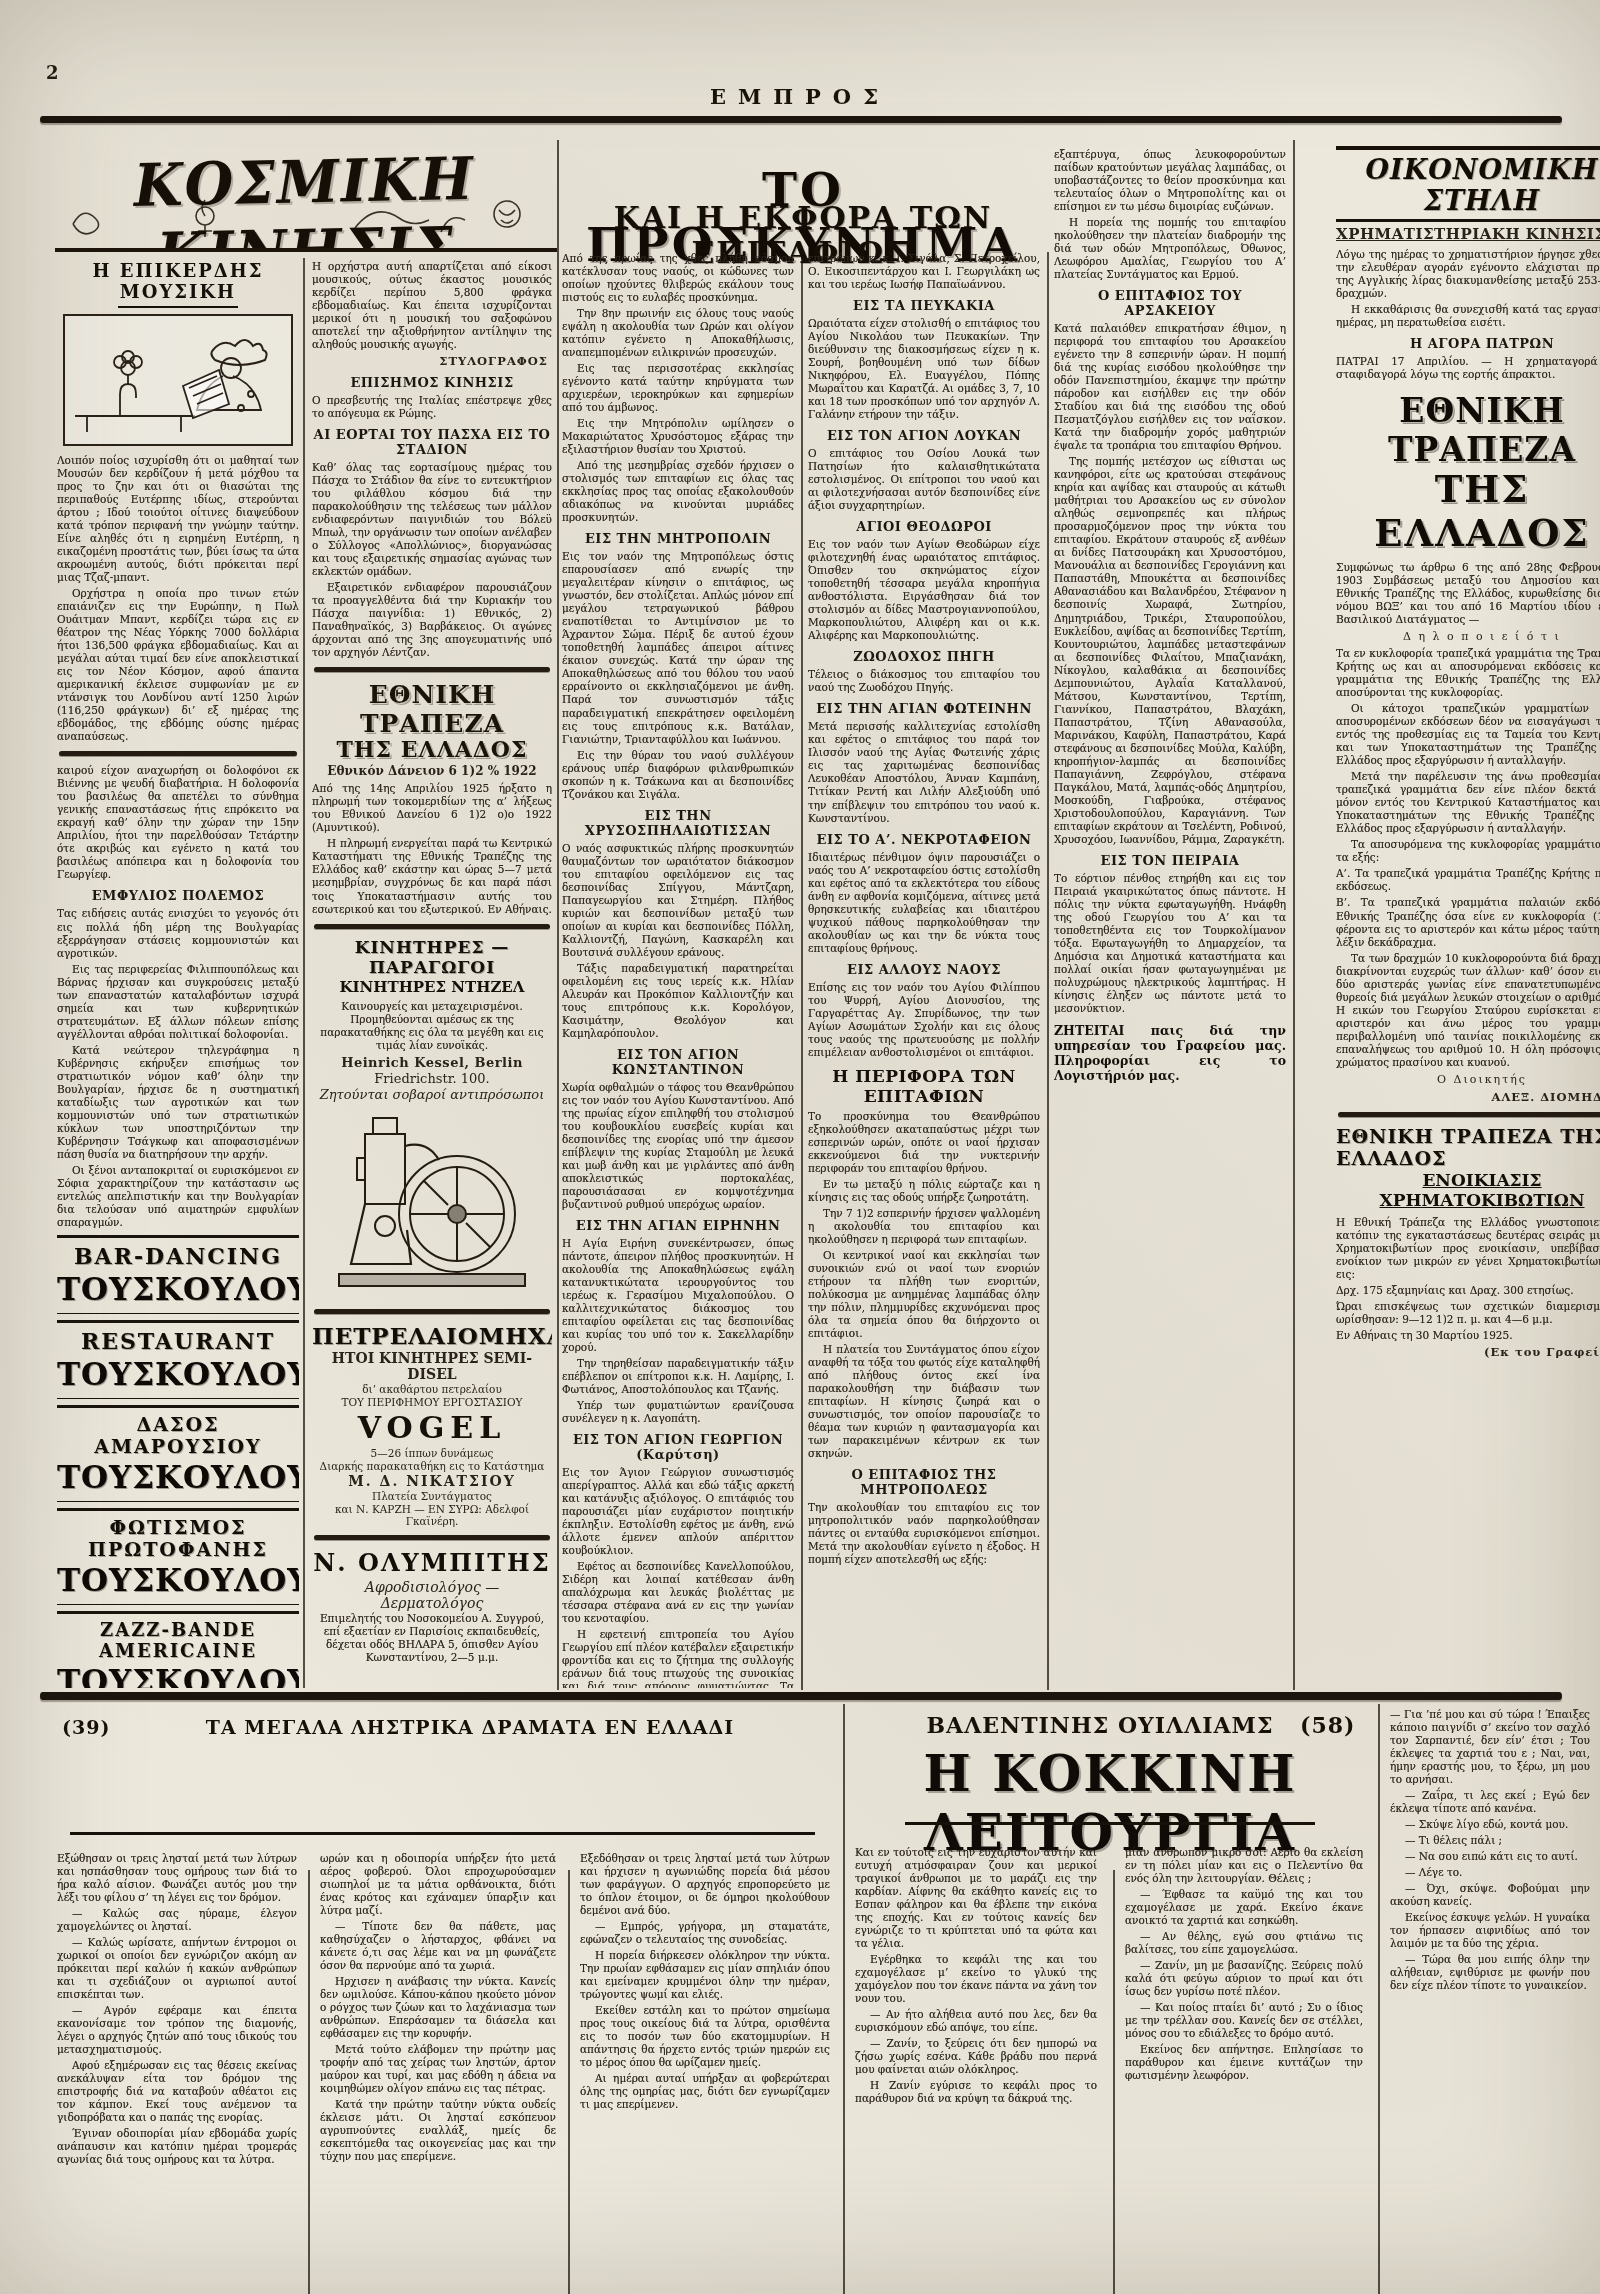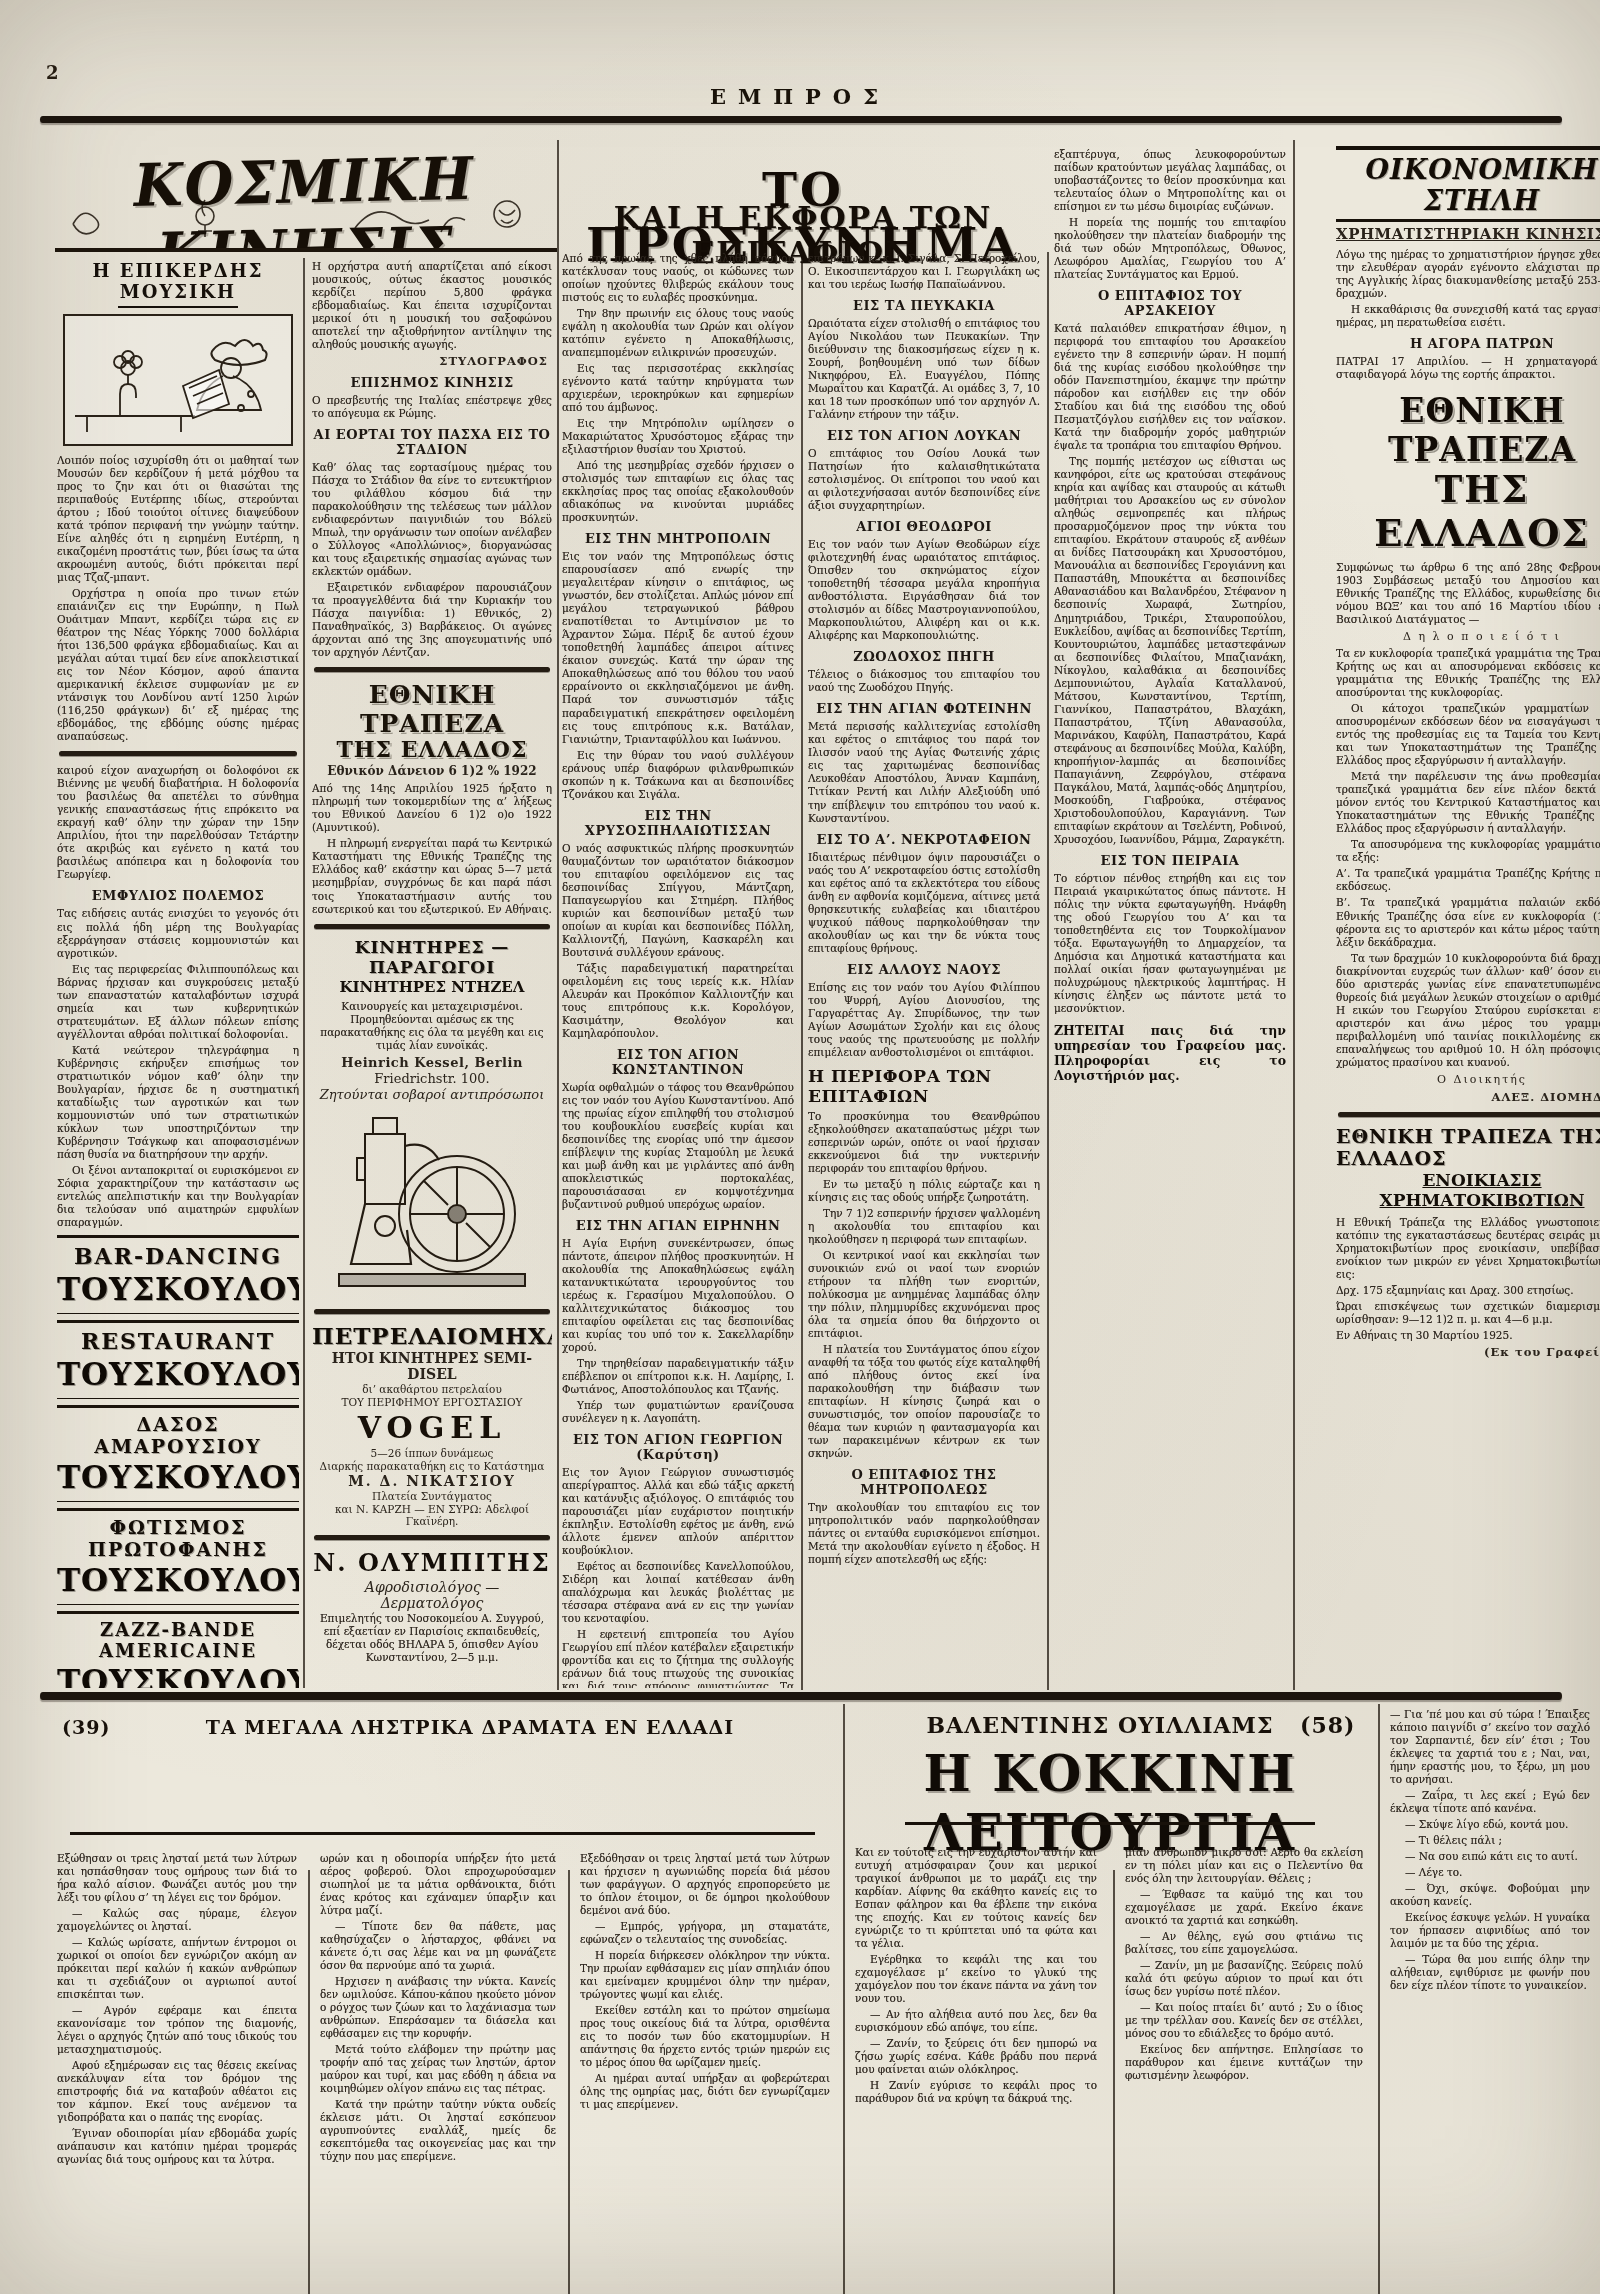--- a/index.html
+++ b/index.html
@@ -11,21 +11,21 @@
       #ece8dc;
     box-shadow: inset 0 0 140px rgba(70,58,40,.25);
     font-family:"DejaVu Serif","Liberation Serif",serif;
     color:#2a231b;
   }
   
   .bp,.bpf{font-size:10.5px;line-height:1.24;text-align:justify;margin:0 0 3px;text-indent:15px;
     color:#2e2720;text-shadow:0 0 .5px rgba(40,30,20,.55);}
   .bpf{text-indent:0;}
   .sh{font-size:13px;font-weight:bold;text-align:center;margin:7px 0 4px;letter-spacing:.5px;color:#1d1712;}
-  .shb{font-size:17px;font-weight:bold;text-align:left;margin:9px 0 1px;letter-spacing:.5px;color:#170f09;}
+  .shb{font-size:17px;font-weight:bold;text-align:center;margin:9px 0 1px;letter-spacing:.5px;color:#170f09;}
   .cl{font-size:11px;text-align:center;margin:4px 0;letter-spacing:2px;}
   .sig{font-size:11.5px;font-weight:bold;text-align:right;margin:3px 4px 6px 0;letter-spacing:1px;}
   .hr2{height:5px;background:#241c13;margin:8px 2px;border-radius:3px/60%;box-shadow:0 1px 0 rgba(36,28,19,.4);}
   .zet{font-size:12.5px;font-weight:bold;text-align:justify;margin:8px 0 0;color:#14100b;}
   .col{position:absolute;overflow:hidden;}
   .vrule{position:absolute;width:1.5px;background:rgba(35,27,18,.75);}
   .hrule-heavy{position:absolute;background:#1c150e;border-radius:4px/70%;box-shadow:0 2px 1px rgba(28,21,14,.35);}
   
   .masthead-title{position:absolute;top:84px;left:0;width:100%;text-align:center;
     font-size:21px;font-weight:bold;letter-spacing:12px;color:#191209;}

